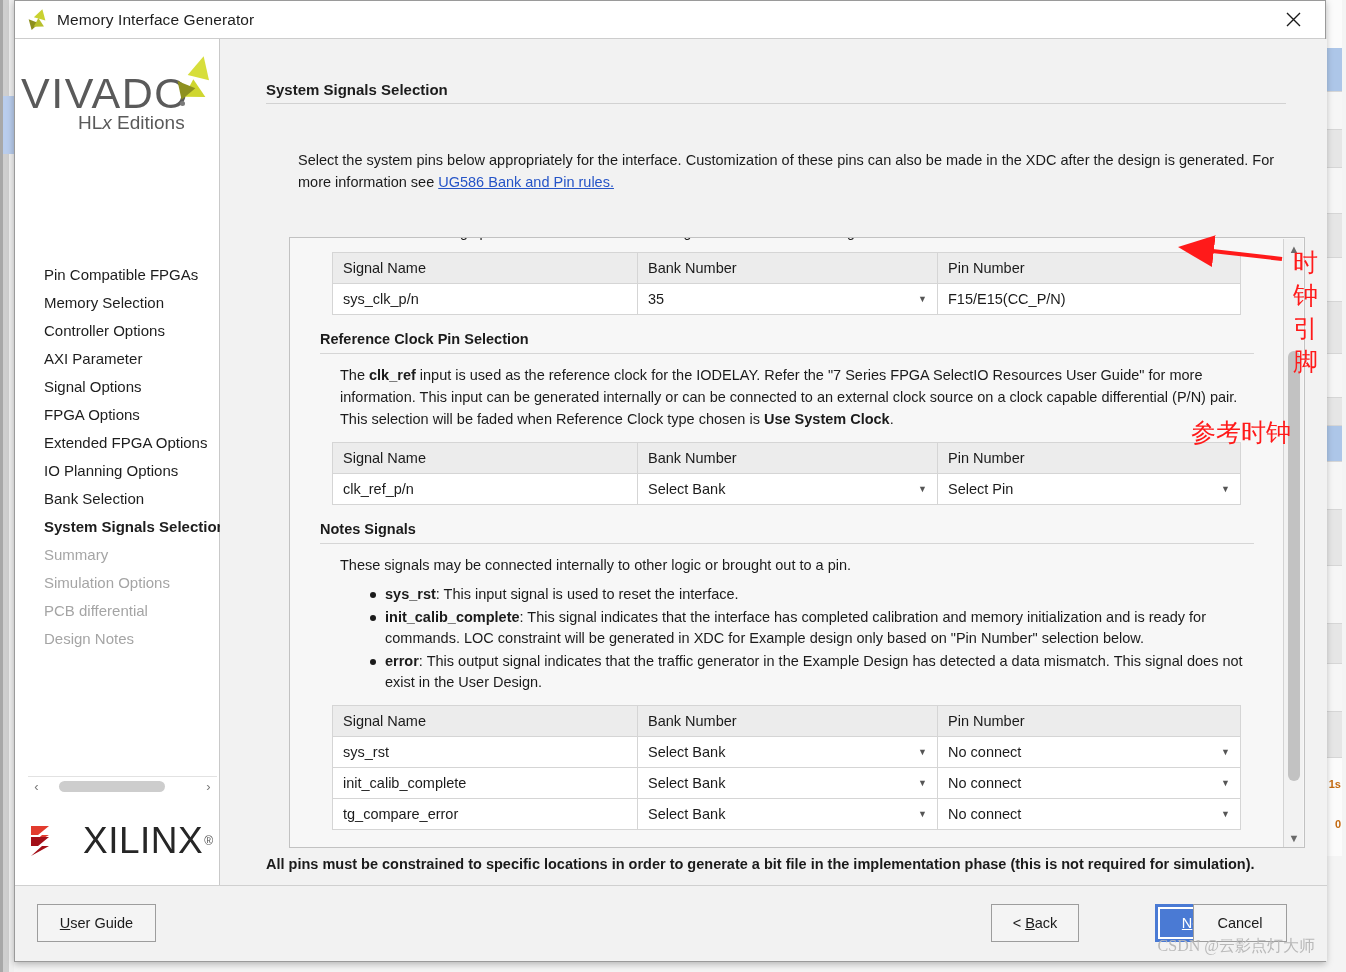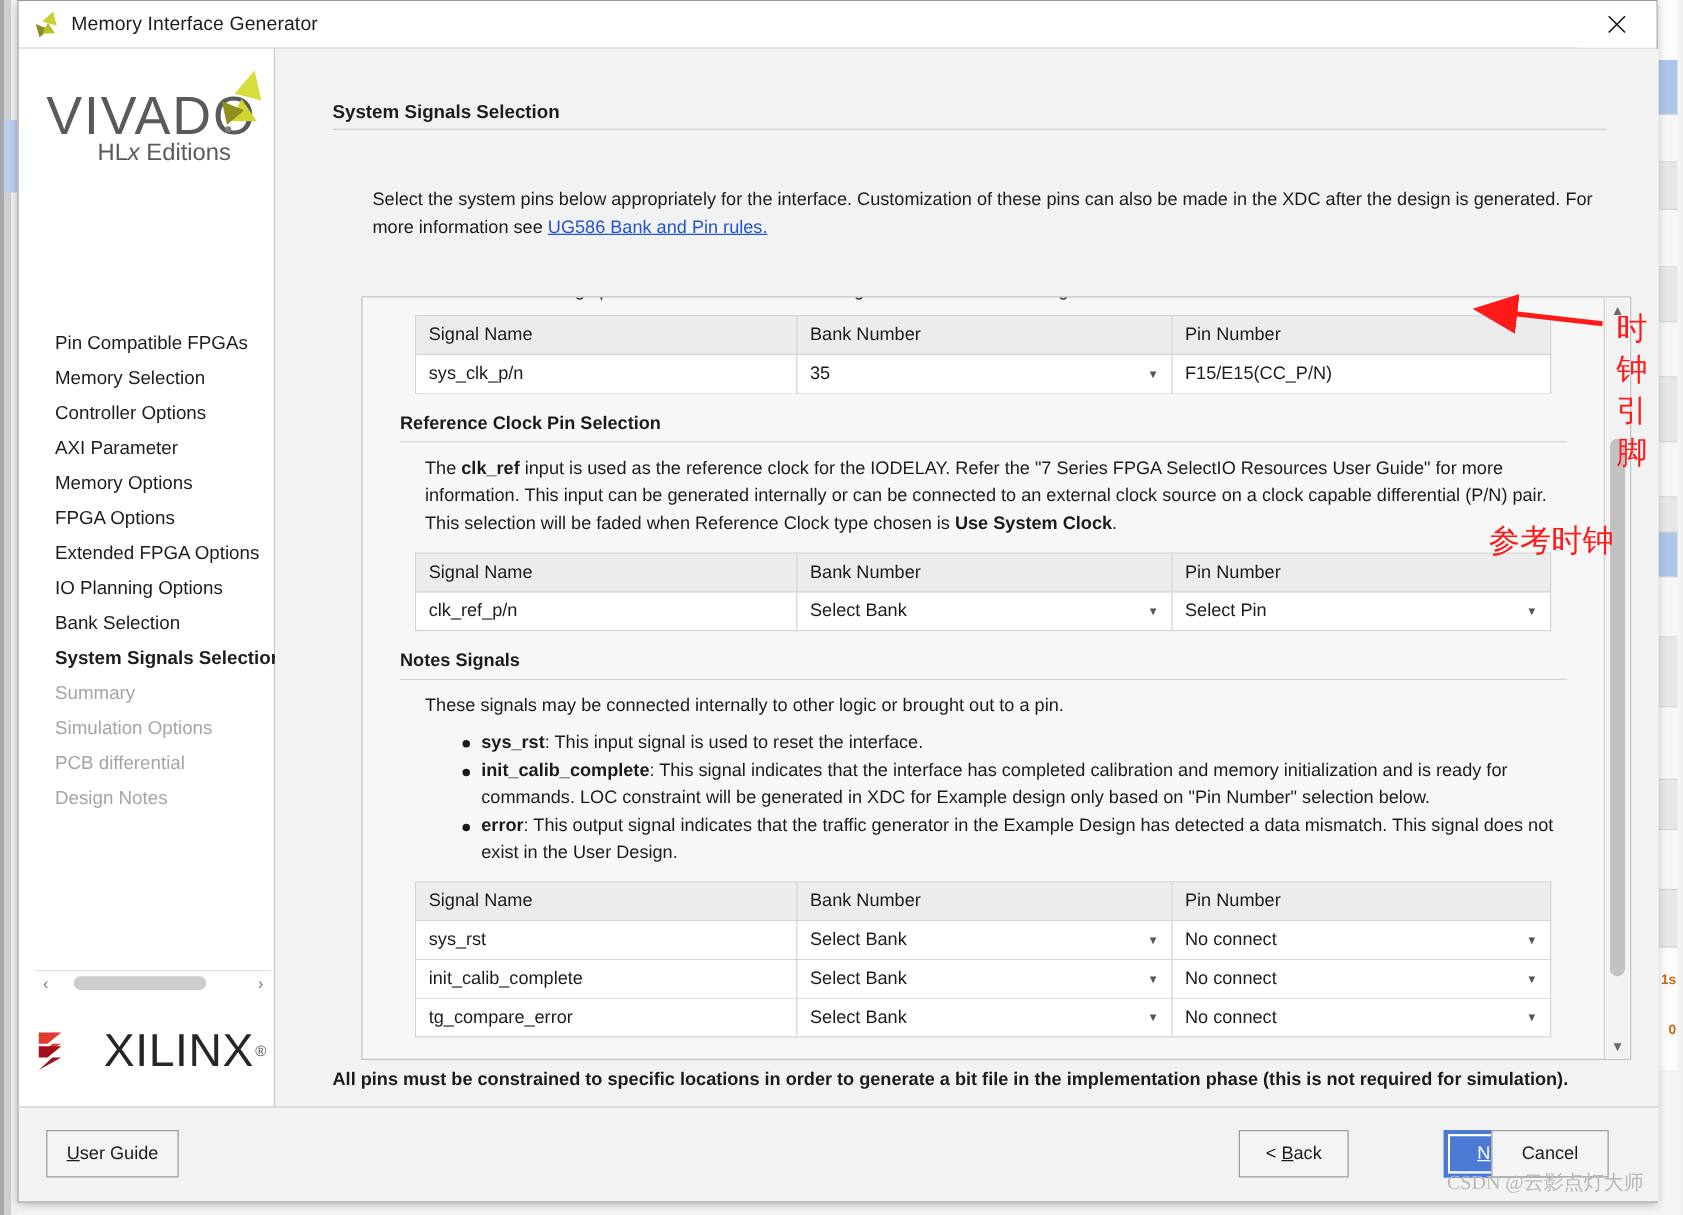--- a/index.html
+++ b/index.html
@@ -84,21 +84,21 @@
     position: absolute; left: 0; top: 38px; width: 1312px; height: 848px;
     display: flex;
   }
   #sidebar {
     width: 205px; height: 848px; background: #ffffff;
     border-right: 1px solid #c9c9c9;
     position: relative; flex: 0 0 auto;
   }
   #vivado-logo { position: relative; height: 108px; }
   #vivado-logo .vtext {
-    position: absolute; left: 22px; top: 30px;
+    position: absolute; left: 6px; top: 30px;
     font-size: 43px; color: #5a5a5a; letter-spacing: 1.5px;
     font-family: "Liberation Sans", sans-serif; font-weight: 400;
   }
   #vivado-logo .vdot {
     position: absolute; left: 165px; top: 62px; width: 5px; height: 5px;
     border-radius: 50%; background: #7a7a7a;
   }
   #vivado-logo .hlx {
     position: absolute; left: 63px; top: 73px;
     font-size: 19px; color: #5a5a5a;
@@ -244,21 +244,21 @@
     background: #f2f2f2; border-top: 1px solid #d0d0d0;
   }
   .wbtn {
     position: absolute; top: 18px; height: 38px;
     background: #f4f4f4; border: 1px solid #9d9d9d;
     font-size: 14.5px; color: #1b1b1b; cursor: pointer;
     display: flex; align-items: center; justify-content: center;
     font-family: "Liberation Sans", sans-serif;
   }
   .wbtn u { text-decoration: underline; }
-  #btn-user-guide { left: 22px; width: 106px; }
+  #btn-user-guide { left: 22px; width: 119px; }
   #btn-back { left: 976px; width: 88px; }
   #btn-next {
     left: 1140px; width: 96px; background: #4a7ad4; color: #ffffff;
     border: 3px solid #4a7ad4; box-shadow: inset 0 0 0 2px #ffffff;
   }
   #btn-cancel { left: 1178px; width: 94px; }
 
   #watermark {
     position: absolute; right: 12px; bottom: 4px;
     font-size: 16px; color: #b9b9b9;
@@ -322,21 +322,21 @@
         <span class="m1"></span>
         <span class="m2"></span>
         <span class="m3"></span>
       </div>
 
       <div id="nav-list">
         <div class="nav-item">Pin Compatible FPGAs</div>
         <div class="nav-item">Memory Selection</div>
         <div class="nav-item">Controller Options</div>
         <div class="nav-item">AXI Parameter</div>
-        <div class="nav-item">Memory Options</div>
+        <div class="nav-item">Signal Options</div>
         <div class="nav-item">FPGA Options</div>
         <div class="nav-item">Extended FPGA Options</div>
         <div class="nav-item">IO Planning Options</div>
         <div class="nav-item">Bank Selection</div>
         <div class="nav-item active">System Signals Selection</div>
         <div class="nav-item disabled">Summary</div>
         <div class="nav-item disabled">Simulation Options</div>
         <div class="nav-item disabled">PCB differential</div>
         <div class="nav-item disabled">Design Notes</div>
       </div>

